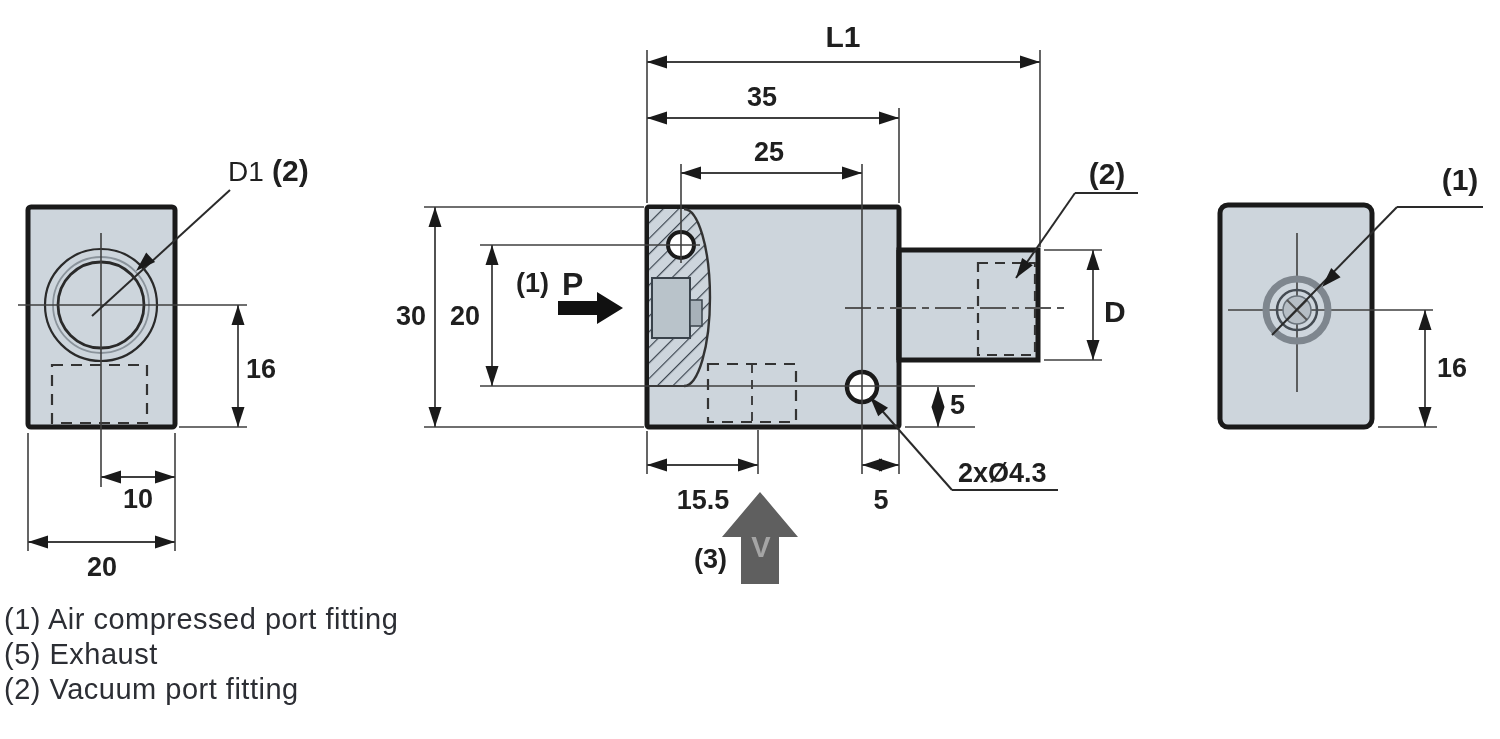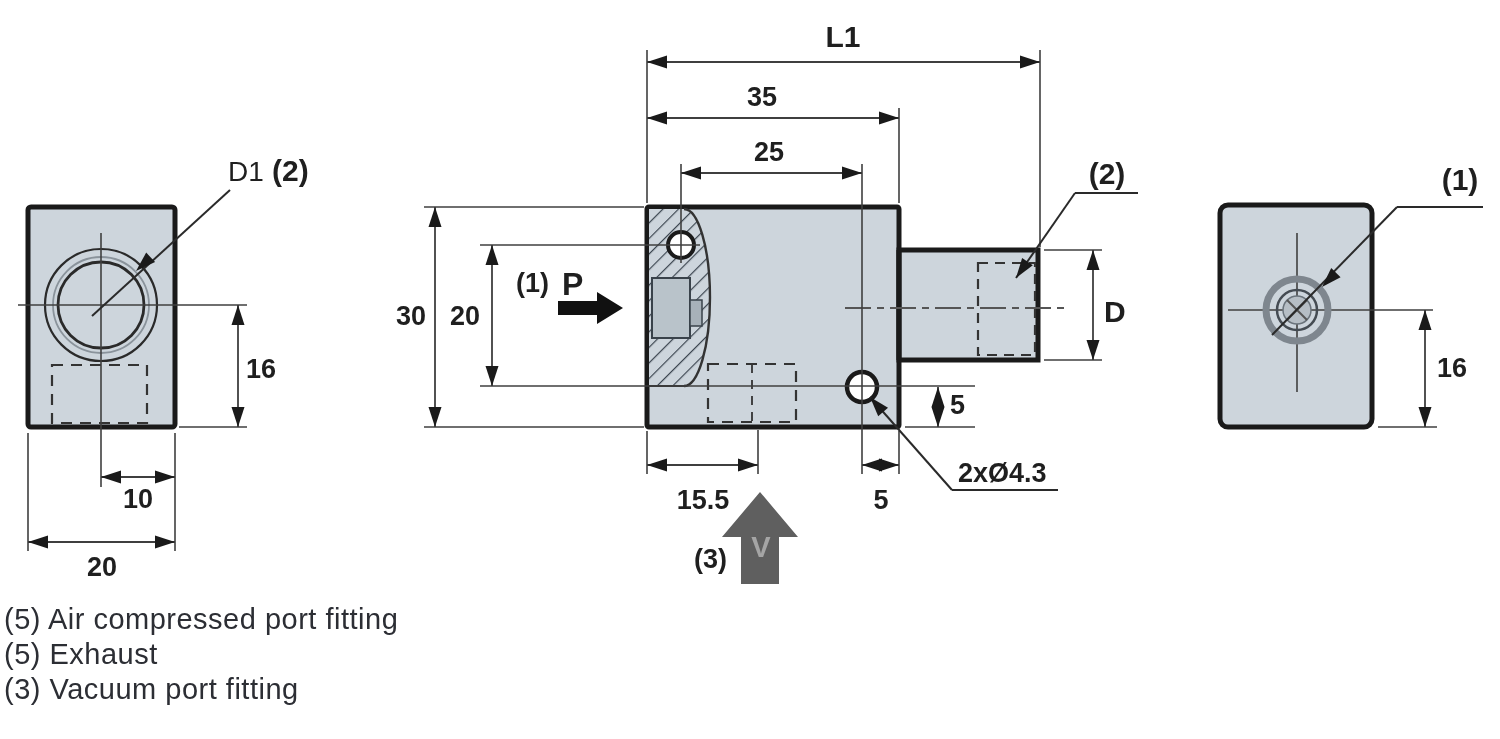--- a/index.html
+++ b/index.html
@@ -215,17 +215,17 @@
       <line x1="1378" y1="427" x2="1437" y2="427" stroke="#3f3f3f" stroke-width="1.6"></line>
       <line x1="1425" y1="310" x2="1425" y2="427" stroke="#3f3f3f" stroke-width="1.8"></line>
       <use href="#ah" transform="translate(1425,310) rotate(-90)" fill="#1a1a1a"></use>
       <use href="#ah" transform="translate(1425,427) rotate(90)" fill="#1a1a1a"></use>
       <text class="dim" x="1437" y="377">16</text>
     </g>
   </g>
 </svg>
 
 <div class="legend">
-  <div>(5) Air compressed port fitting</div>
+  <div>(1) Air compressed port fitting</div>
   <div>(5) Exhaust</div>
-  <div>(3) Vacuum port fitting</div>
+  <div>(2) Vacuum port fitting</div>
 </div>
 </div>
 
 </body></html>

